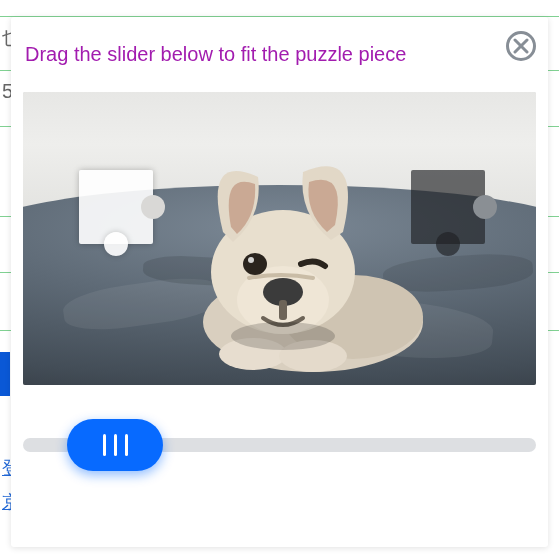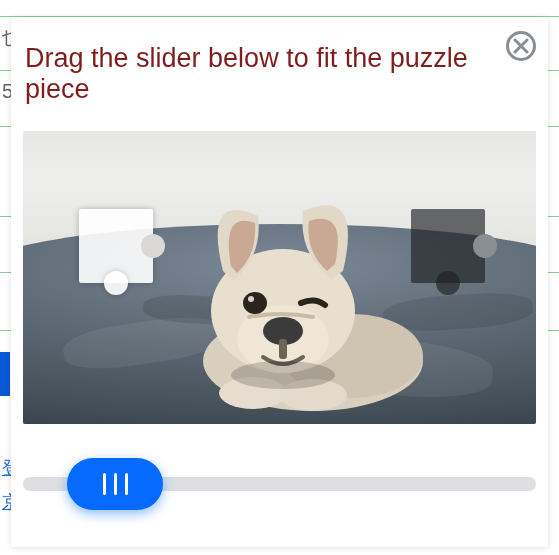--- a/index.html
+++ b/index.html
@@ -74,22 +74,22 @@
     background: #ffffff;
     border-radius: 3px;
     box-shadow: 0 1px 6px rgba(0,0,0,0.12);
   }
 
   .captcha-header {
     position: relative;
     padding: 26px 14px 12px 14px;
   }
   .captcha-title {
-    font-size: 27px;
-    color: #7f1d1d;
+    font-size: 20px;
+    color: #a21caf;
   }
   .close-btn {
     position: absolute;
     right: 12px; top: 14px;
     width: 30px; height: 30px;
     border: 3px solid #878e96;
     border-radius: 50%;
     display: flex; align-items: center; justify-content: center;
     cursor: pointer;
   }

